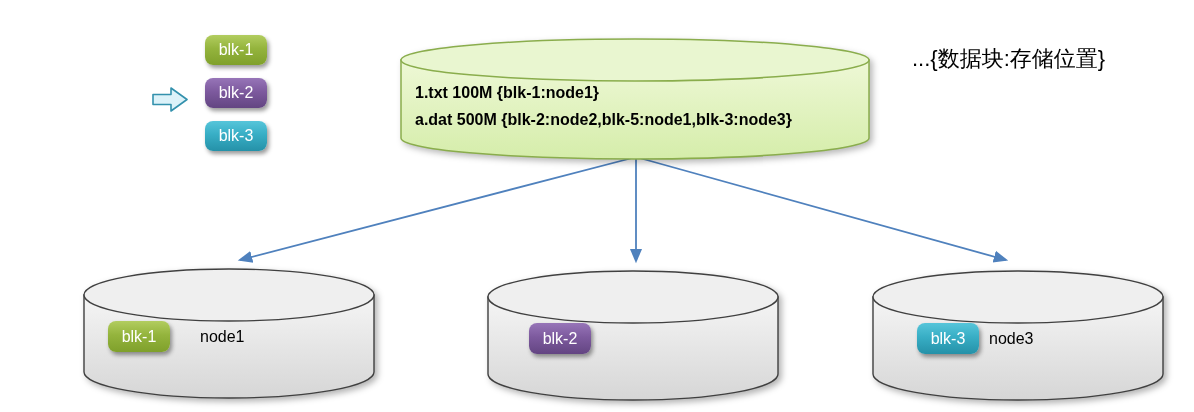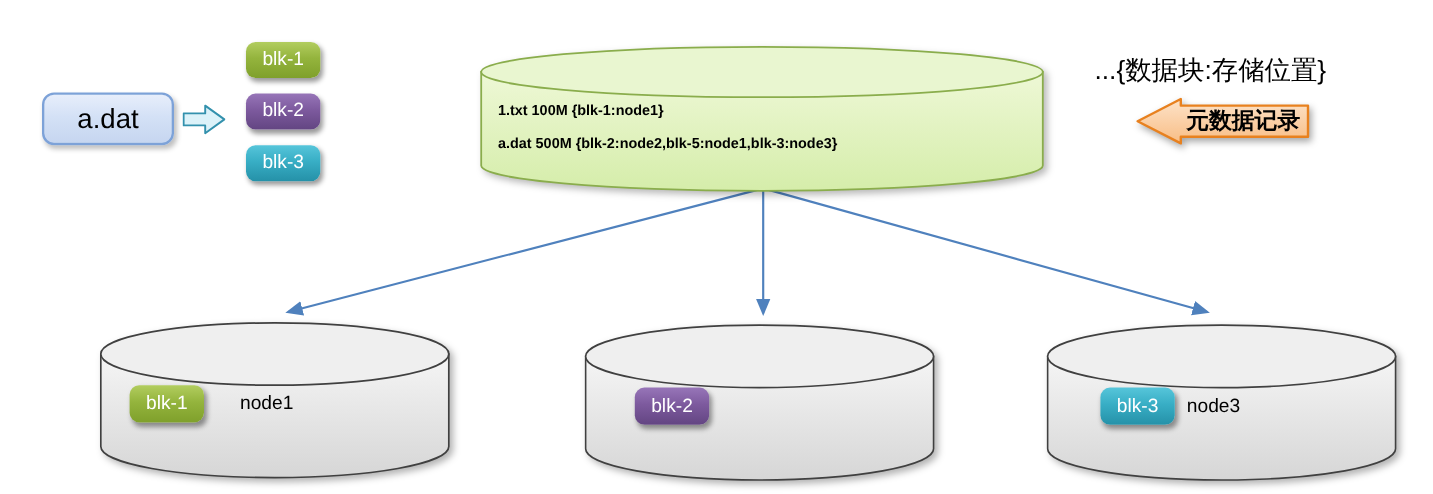--- a/index.html
+++ b/index.html
@@ -31,21 +31,21 @@
     color:#fff;font-size:16px;box-shadow:2px 3px 4px rgba(0,0,0,0.4);
   }
   .badge.b1{top:35px;background:linear-gradient(180deg,#b2cd5f 0%,#94b43d 45%,#7fa02b 100%);}
   .badge.b2{top:78px;background:linear-gradient(180deg,#9775b8 0%,#7d5a9e 45%,#634582 100%);}
   .badge.b3{top:121px;background:linear-gradient(180deg,#56c5da 0%,#38aec5 45%,#2591a8 100%);}
 
   
   .meta-cyl{left:400px;top:38px;width:470px;height:123px;}
   .meta-cyl svg{filter:drop-shadow(3px 3px 3px rgba(0,0,0,0.28));}
   .meta-text{
-    left:415px;top:79px;width:450px;font-size:12px;font-weight:600;
+    left:415px;top:79px;width:450px;font-size:16px;font-weight:600;
     line-height:27px;letter-spacing:0px;
   }
 
   
   .mapping-note{left:912px;top:44px;font-size:22px;font-weight:400;}
   .meta-arrow{left:946px;top:81px;width:146px;height:40px;}
   .meta-arrow svg{position:absolute;left:0;top:0;filter:drop-shadow(2px 3px 3px rgba(0,0,0,0.35));}
   .meta-arrow .label{
     position:absolute;left:38px;top:6px;width:104px;height:28px;
     display:flex;align-items:center;justify-content:center;
@@ -80,23 +80,20 @@
     <defs>
       <marker id="ah" viewBox="0 0 10 10" refX="8" refY="5" markerWidth="8.5" markerHeight="8.5" orient="auto-start-reverse">
         <path d="M0 1 L9.5 5 L0 9 Z" fill="#4f81bd"></path>
       </marker>
     </defs>
     <line x1="636" y1="157" x2="240" y2="260" stroke="#4f81bd" stroke-width="1.8" marker-end="url(#ah)"></line>
     <line x1="636" y1="157" x2="636" y2="261" stroke="#4f81bd" stroke-width="1.8" marker-end="url(#ah)"></line>
     <line x1="636" y1="157" x2="1006" y2="260" stroke="#4f81bd" stroke-width="1.8" marker-end="url(#ah)"></line>
   </svg>
 
-  <div class="abs file-box">
-    <span>a.dat</span>
-  </div>
 
   <svg class="abs split-arrow" viewBox="0 0 36 27" xmlns="http://www.w3.org/2000/svg">
     <path d="M1 8.5 H19 V2 L35 13.5 L19 25 V18.5 H1 Z" fill="#dcf2f9" stroke="#3391ad" stroke-width="1.6" stroke-linejoin="round"></path>
   </svg>
 
   <div class="abs badge b1">
     <span>blk-1</span>
   </div>
   <div class="abs badge b2">
     <span>blk-2</span>
@@ -117,32 +114,20 @@
       <ellipse cx="235" cy="22" rx="234" ry="21" fill="#e9f6d0" stroke="#8aad4c" stroke-width="1.5"></ellipse>
     </svg>
   </div>
   <div class="abs meta-text">
     <div>1.txt 100M {blk-1:node1}</div>
     <div>a.dat 500M {blk-2:node2,blk-5:node1,blk-3:node3}</div>
   </div>
 
   <div class="abs mapping-note">...{数据块:存储位置}</div>
 
-  <div class="abs meta-arrow">
-    <svg width="146" height="40" viewBox="0 0 146 40" xmlns="http://www.w3.org/2000/svg">
-      <defs>
-        <linearGradient id="gor" x1="0" y1="0" x2="0" y2="1">
-          <stop offset="0" stop-color="#fde3c9"></stop>
-          <stop offset="1" stop-color="#f8bd85"></stop>
-        </linearGradient>
-      </defs>
-      <path d="M2 20 L38 1.5 V7 H144 V33 H38 V38.5 Z" fill="url(#gor)" stroke="#e8811f" stroke-width="2" stroke-linejoin="round"></path>
-    </svg>
-    <span class="label">元数据记录</span>
-  </div>
 
   <div class="abs node n1">
     <svg width="292" height="132" viewBox="0 0 292 132" xmlns="http://www.w3.org/2000/svg">
       <defs>
         <linearGradient id="ggray1" x1="0" y1="0" x2="0" y2="1">
           <stop offset="0" stop-color="#f5f5f5"></stop>
           <stop offset="1" stop-color="#d6d6d6"></stop>
         </linearGradient>
       </defs>
       <path d="M1 27 L1 104 A145 26 0 0 0 291 104 L291 27 Z" fill="url(#ggray1)" stroke="#404040" stroke-width="1.4"></path>

